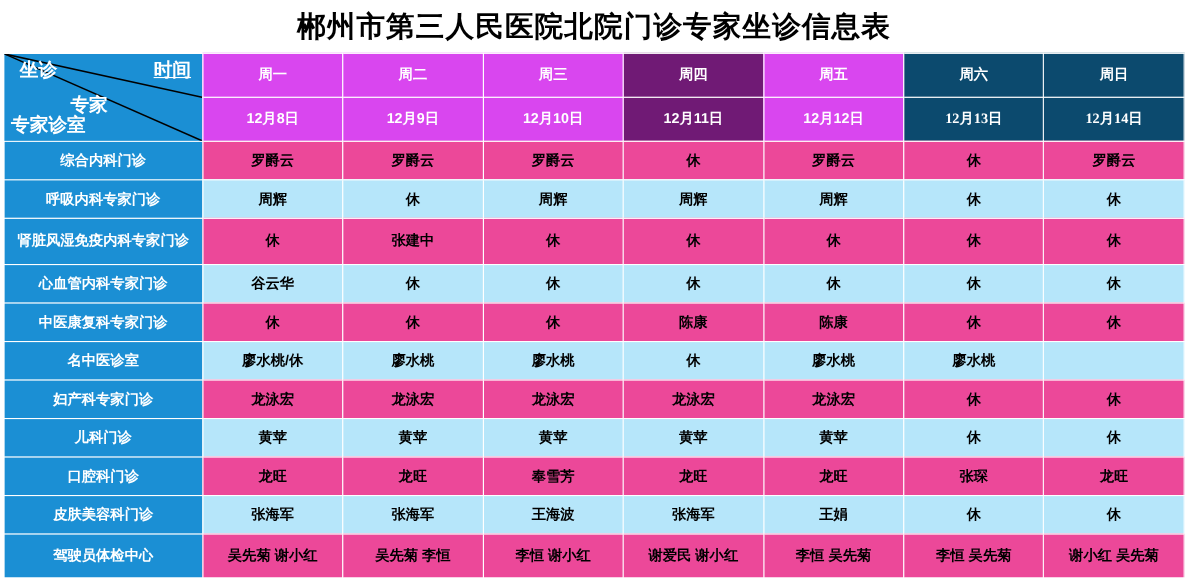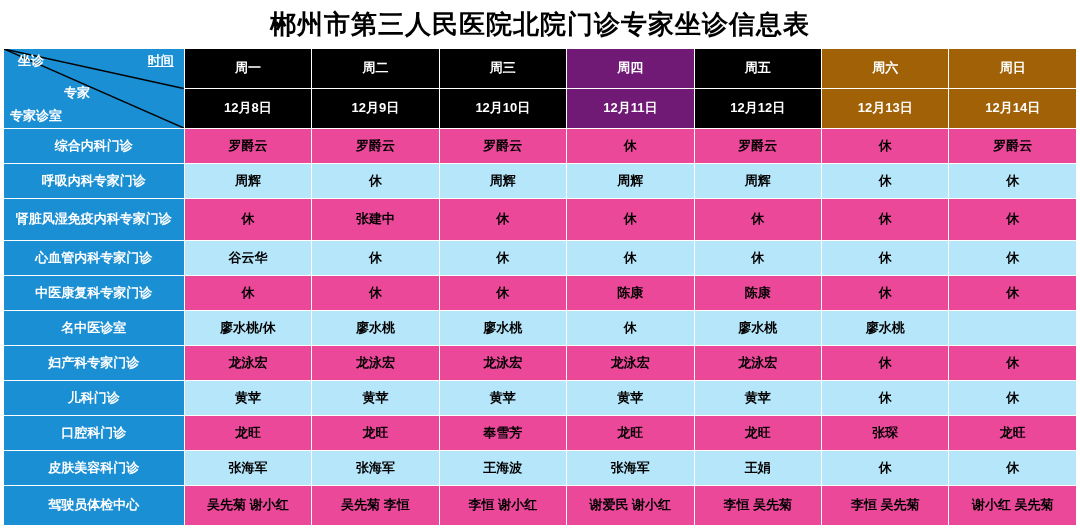--- a/index.html
+++ b/index.html
@@ -45,47 +45,48 @@
     color: #000000;
     padding: 2px 1px;
     line-height: 1.25;
   }
   
   col.c0 { width: 180px; }
   col.cd { width: 127px; }
 
   
   .hdr-blue {
-    background: #000000;
+    background: #d946ef;
     color: #ffffff !important;
   }
   .hdr-orange {
-    background: #a16207;
-    color: #ffffff !important;
+    background: #0c4a6e;
+    color: #ffffff !important;
+    font-family: Liberation Serif, serif;
   }
   .hdr-blue-dark {
     background: #701a75;
     color: #ffffff !important;
   }
   .corner {
     background: #1b8fd4;
     position: relative;
     padding: 0 !important;
     height: 68px;
   }
   .corner svg {
     position: absolute;
     left: 0; top: 0;
     width: 100%;
     height: 100%;
     display: block;
   }
   .corner .lbl {
     position: absolute;
-    font-size: 13px;
+    font-size: 17px;
     font-weight: bold;
     color: #ffffff;
     white-space: nowrap;
   }
   .corner .lbl-time { top: 4px; right: 10px; text-decoration: underline; }
   .corner .lbl-zuozhen { top: 4px; left: 14px; }
   .corner .lbl-expert { top: 36px; left: 60px; }
   .corner .lbl-room { bottom: 4px; left: 6px; }
 
   

